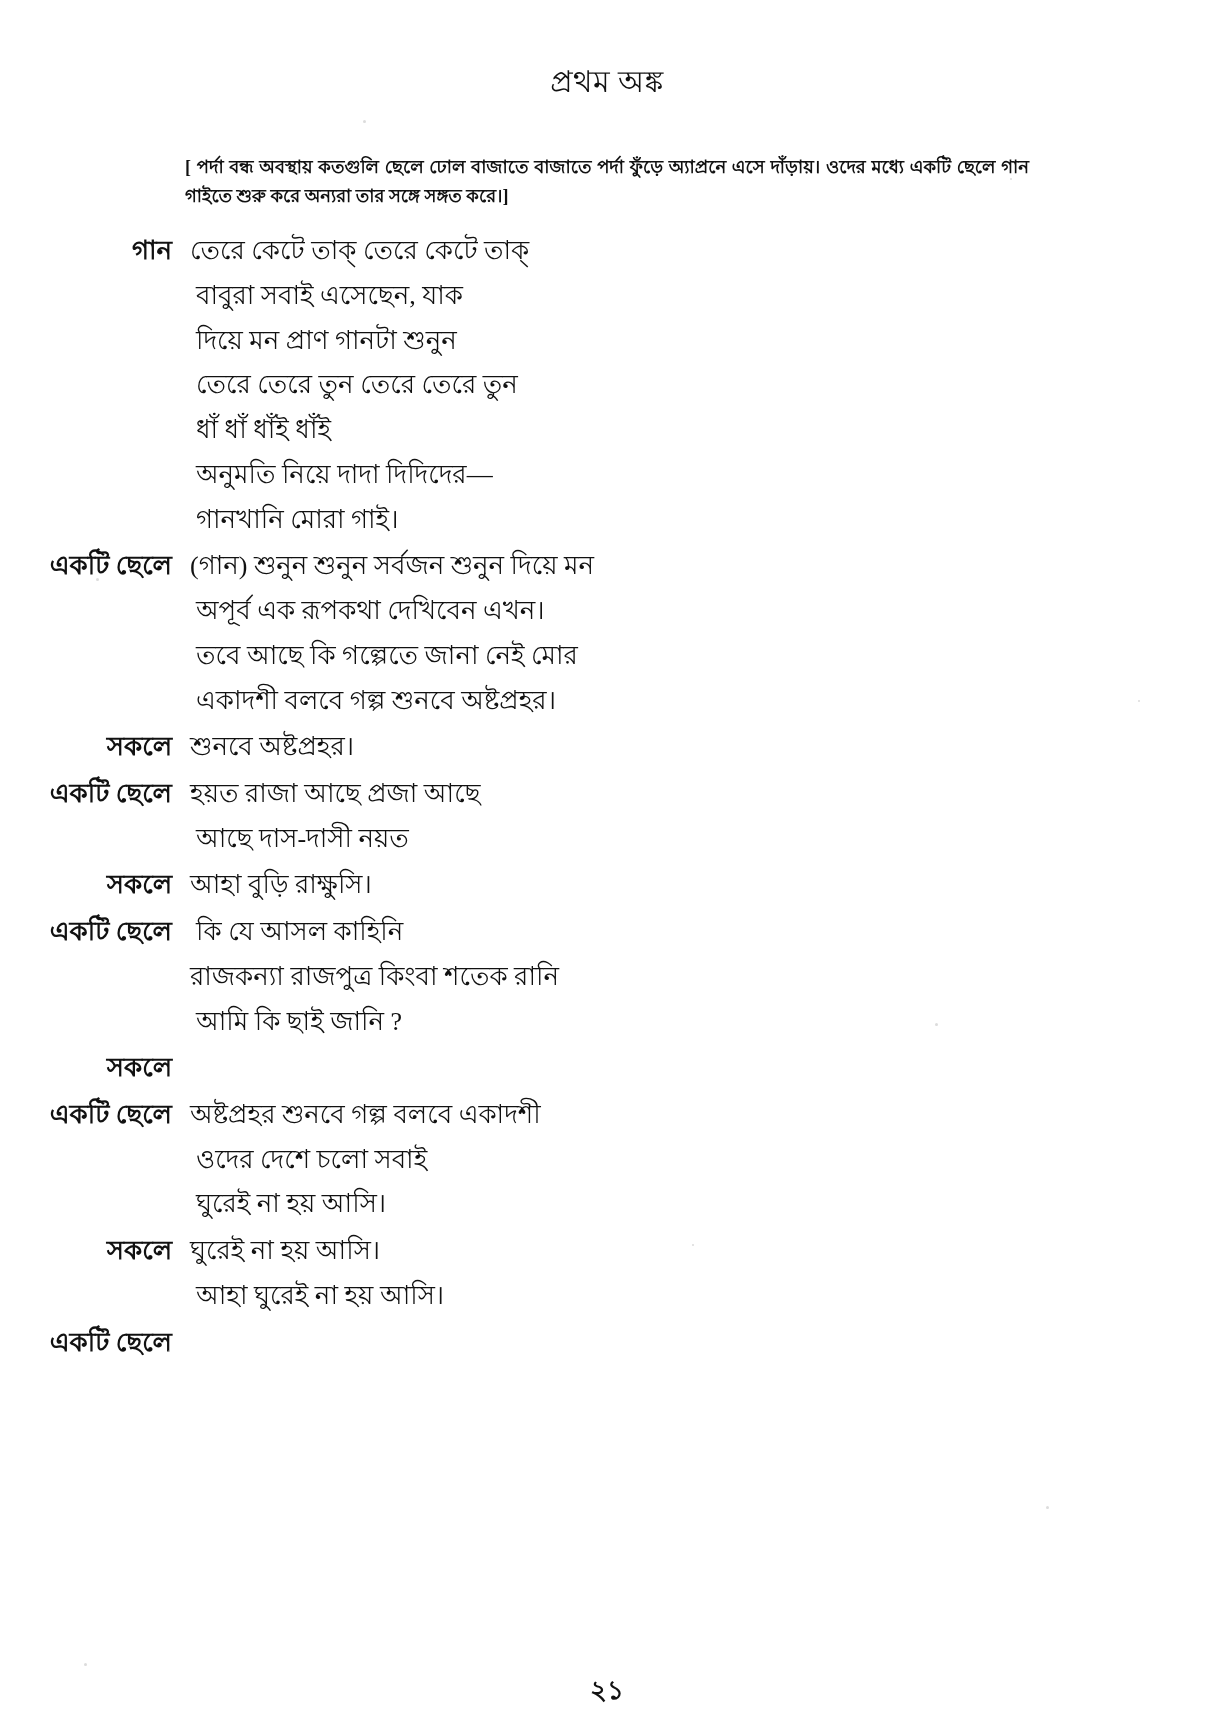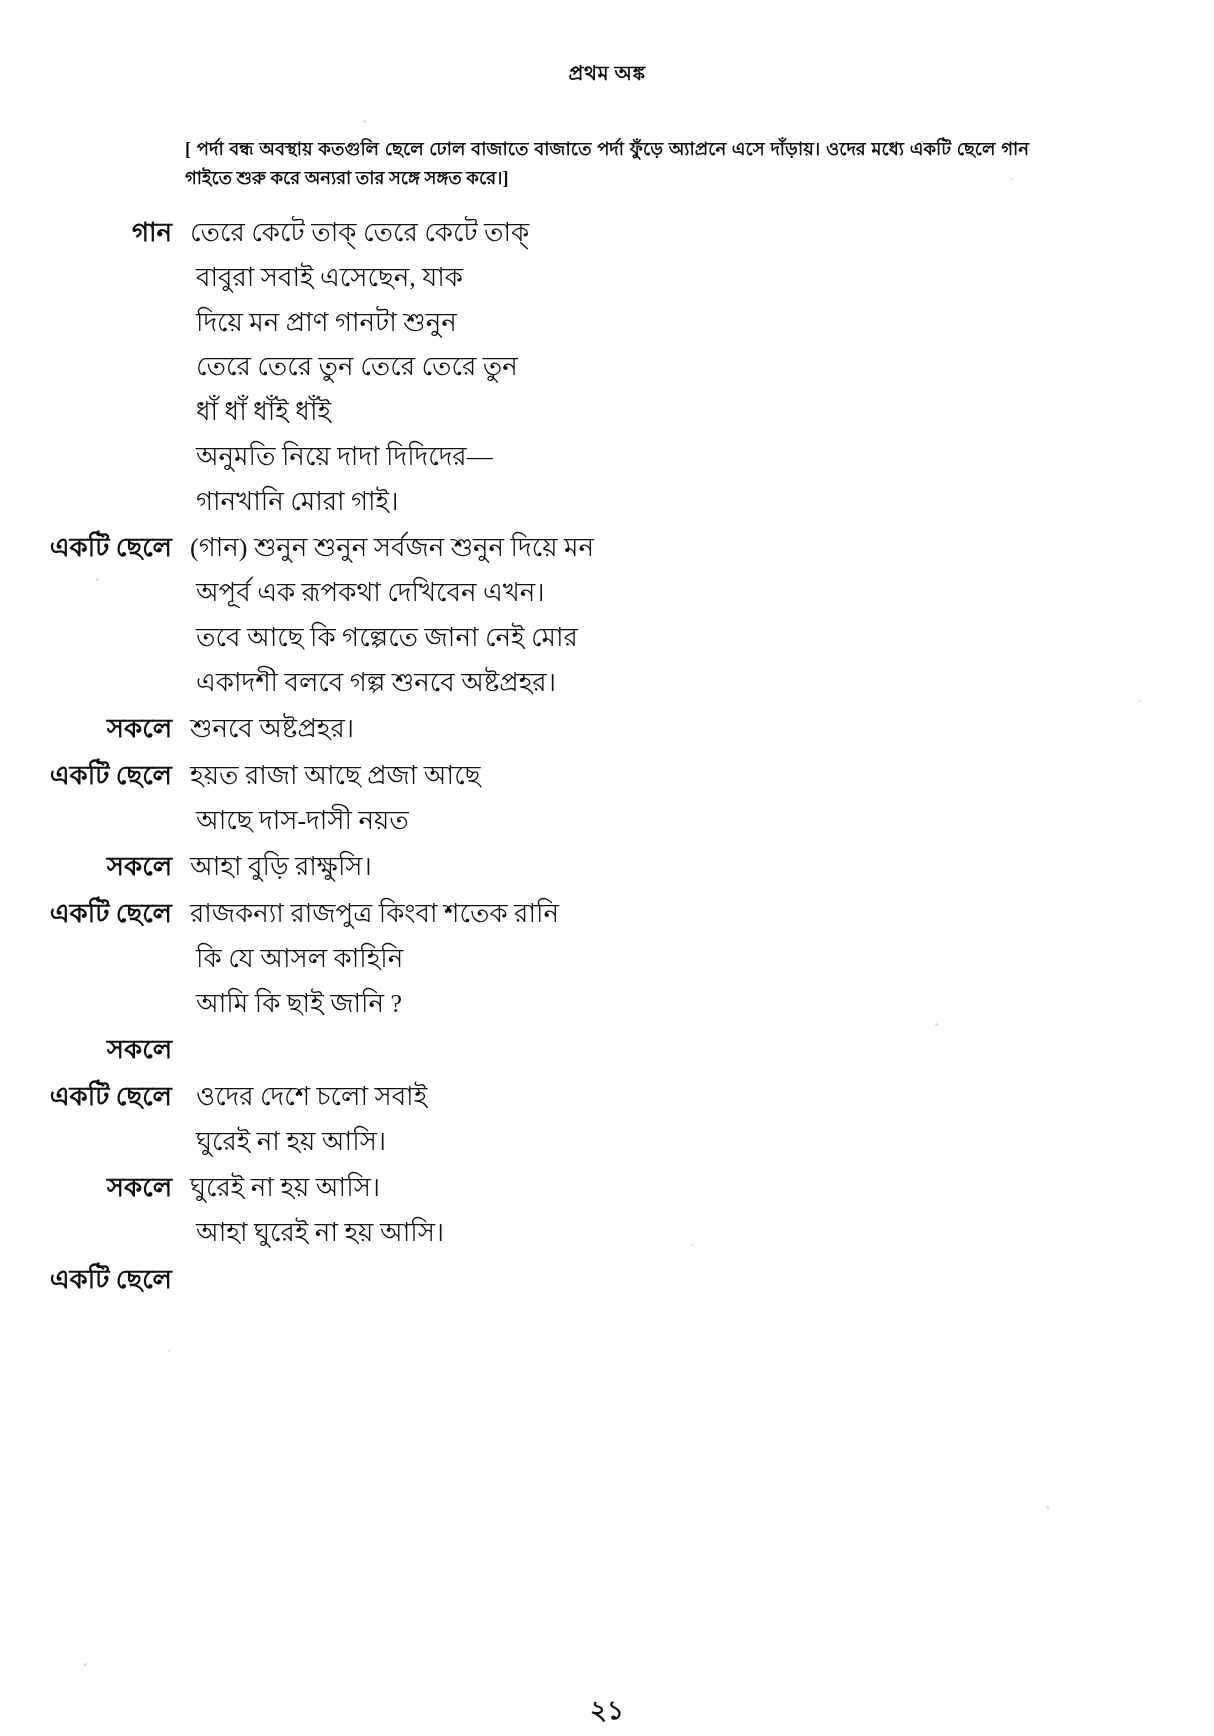--- a/index.html
+++ b/index.html
@@ -26,24 +26,24 @@
   
   .speck {
     position: absolute;
     background: #b9b9b9;
     border-radius: 50%;
     opacity: .5;
   }
 
   .page-title {
     text-align: center;
-    font-size: 20px;
+    font-size: 30px;
     letter-spacing: .5px;
     margin: 58px 0 0 0;
-    font-weight: 700;
+    font-weight: 400;
   }
 
   .stage-direction {
     margin: 44px 185px 0 185px;
     font-size: 18px;
     line-height: 1.62;
     text-align: justify;
     font-weight: 600;
   }
 
@@ -80,21 +80,21 @@
     white-space: nowrap;
   }
   .line.indent {
     padding-left: 6px;
   }
 
   .folio {
     position: absolute;
     left: 0;
     right: 0;
-    bottom: 60px;
+    bottom: 80px;
     text-align: center;
     font-size: 26px;
     font-weight: 700;
   }
 </style>
 </head>
 <body>
 
 <div class="page">
 
@@ -149,31 +149,32 @@
       </li>
       <li class="speech">
         <div class="speaker">সকলে</div>
         <div class="lines">
           <div class="line">আহা বুড়ি রাক্ষুসি।</div>
         </div>
       </li>
       <li class="speech">
         <div class="speaker">একটি ছেলে</div>
         <div class="lines">
+          <div class="line indent">কি যে আসল কাহিনি</div>
           <div class="line">রাজকন্যা রাজপুত্র কিংবা শতেক রানি</div>
-          <div class="line indent">কি যে আসল কাহিনি</div>
           <div class="line indent">আমি কি ছাই জানি ?</div>
         </div>
       </li>
       <li class="speech">
         <div class="speaker">সকলে</div>
       </li>
       <li class="speech">
         <div class="speaker">একটি ছেলে</div>
         <div class="lines">
+          <div class="line">অষ্টপ্রহর শুনবে গল্প বলবে একাদশী</div>
           <div class="line indent">ওদের দেশে চলো সবাই</div>
           <div class="line indent">ঘুরেই না হয় আসি।</div>
         </div>
       </li>
       <li class="speech">
         <div class="speaker">সকলে</div>
         <div class="lines">
           <div class="line">ঘুরেই না হয় আসি।</div>
           <div class="line indent">আহা ঘুরেই না হয় আসি।</div>
         </div>

